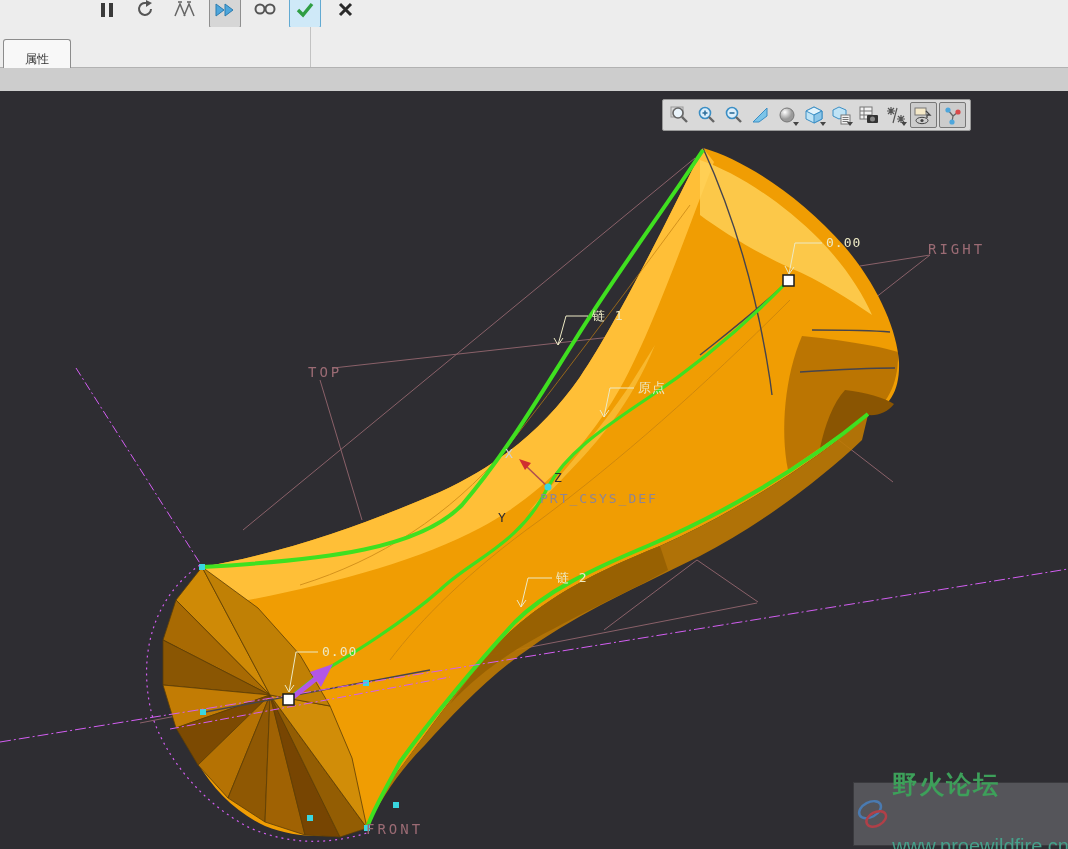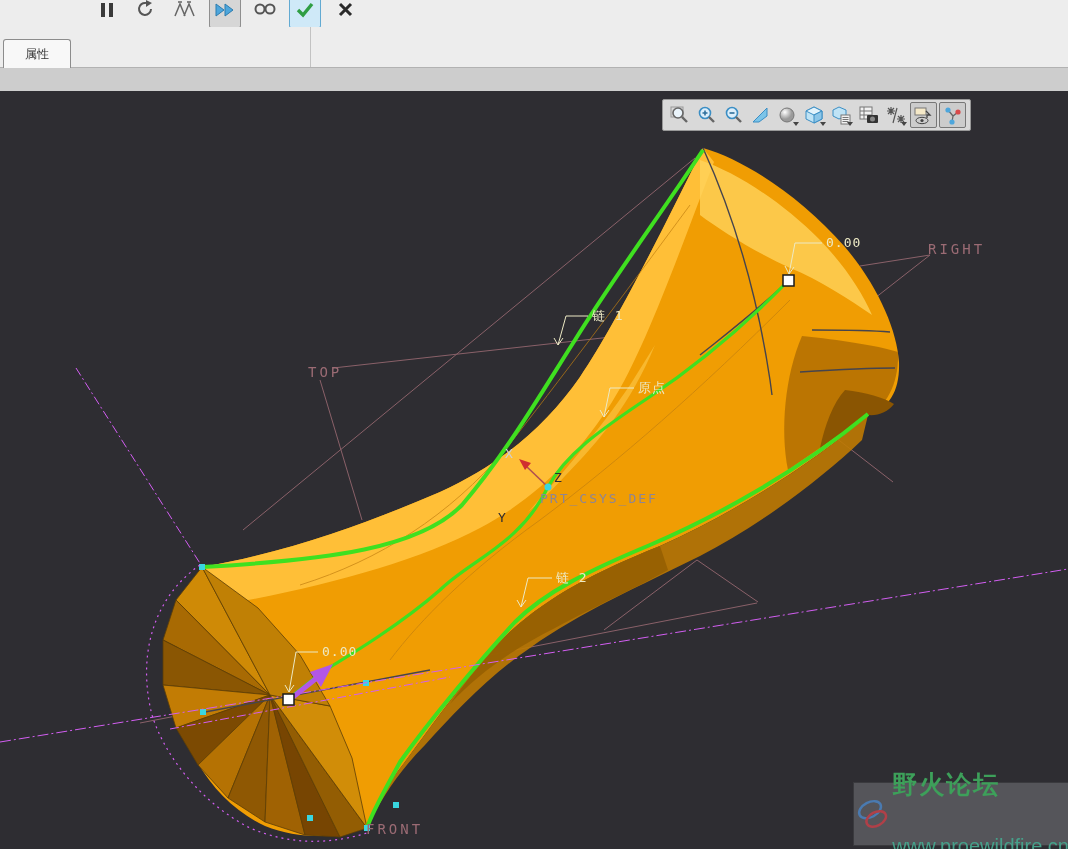--- a/index.html
+++ b/index.html
@@ -8,21 +8,21 @@
   
   #header{position:absolute;left:0;top:0;width:1068px;height:67px;
           background:#ededed;border-bottom:1px solid #b2b2b2;z-index:30;}
   #header .vdiv{position:absolute;left:310px;top:0;width:1px;height:67px;background:#c2c2c2;}
   #playbar{position:absolute;left:92px;top:0;height:27px;display:flex;align-items:flex-start;gap:9px;overflow:hidden;}
   .pbtn{position:relative;top:-8px;width:30px;height:34px;display:flex;align-items:center;justify-content:center;}
   .pbtn.boxed{border:1px solid #8f8f8f;background:#d6d6d6;border-radius:2px;}
   .pbtn.boxed.blue{border:1px solid #62aad2;background:#cfe9f8;}
   #propTab{position:absolute;left:3px;top:39px;width:66px;height:28px;background:#f8f8f8;
            border:1px solid #8c8c8c;border-bottom:none;border-radius:3px 3px 0 0;
-           display:flex;align-items:center;justify-content:center;font-size:12px;color:#333;}
+           display:flex;align-items:flex-end;justify-content:center;font-size:12px;color:#333;}
   #substrip{position:absolute;left:0;top:68px;width:1068px;height:23px;background:#cdcdcd;z-index:29;}
   
   #viewbar{position:absolute;left:662px;top:99px;height:30px;z-index:20;
            background:#d9d9d9;border:1px solid #989898;border-radius:2px;
            display:flex;align-items:center;padding:0 4px;gap:2px;}
   .vbtn{position:relative;width:25px;height:24px;display:flex;align-items:center;justify-content:center;}
   .vbtn.boxed{border:1px solid #777;background:#cccccc;border-radius:2px;}
   .vbtn .dd{position:absolute;right:1px;bottom:1px;width:0;height:0;
             border-left:3px solid transparent;border-right:3px solid transparent;border-top:4px solid #444;}
   

